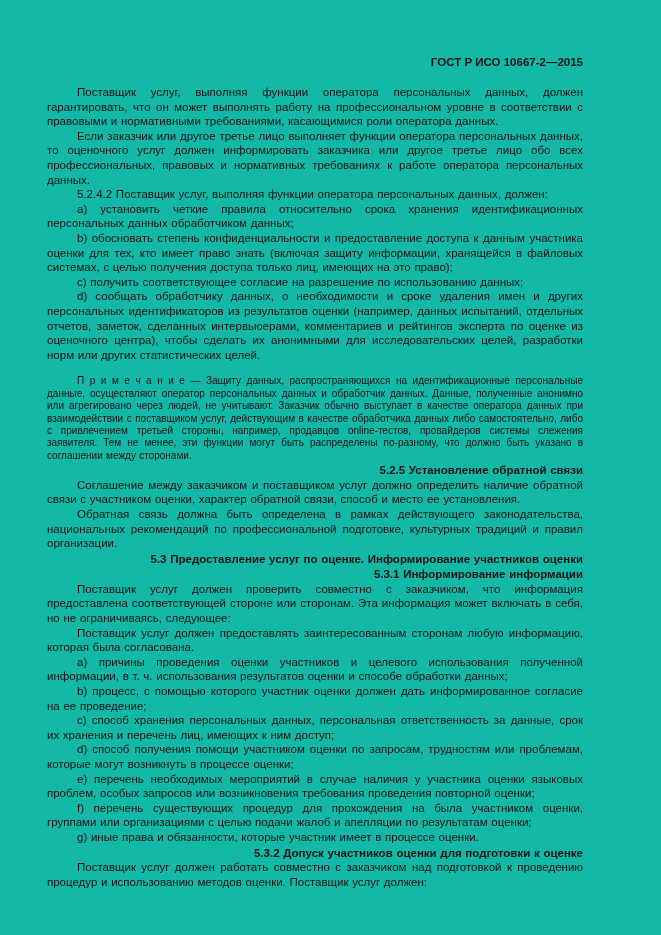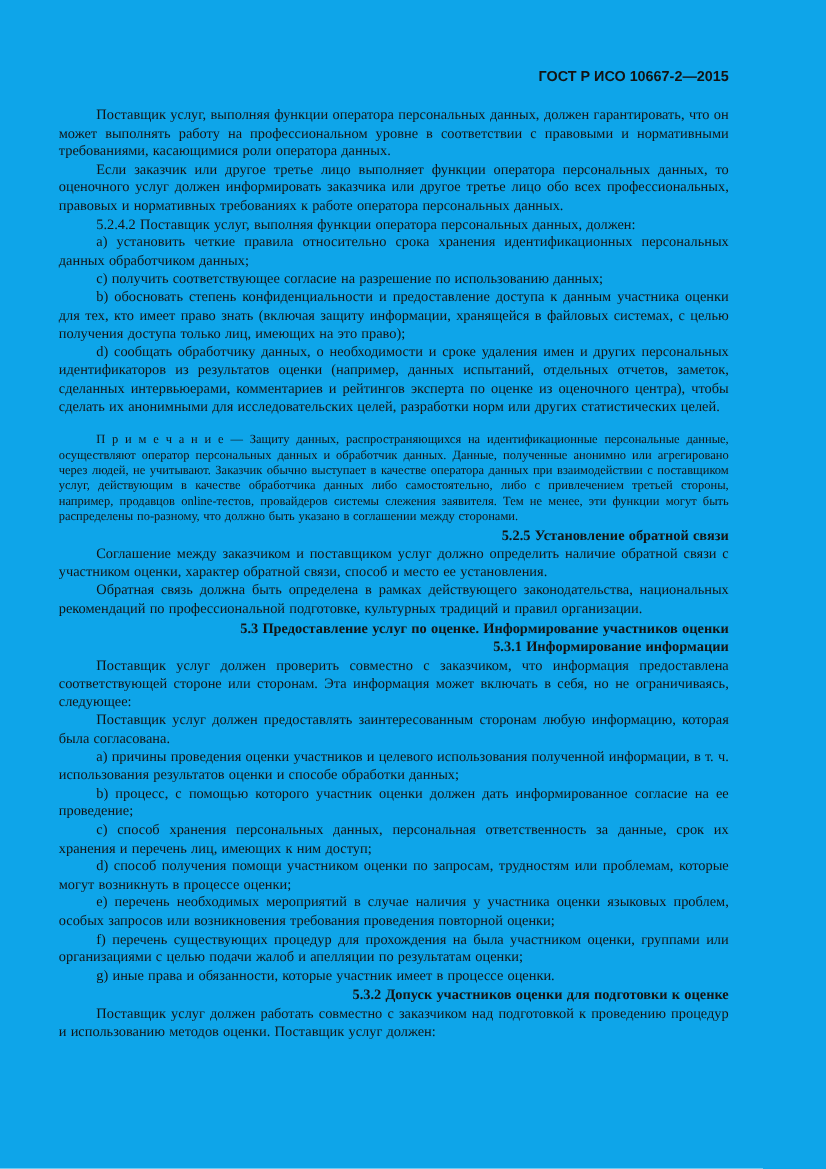--- a/index.html
+++ b/index.html
@@ -5,41 +5,40 @@
   html, body {
     margin: 0;
     padding: 0;
     background: #ffffff;
   }
   .page {
     position: relative;
     width: 661px;
     height: 935px;
     box-sizing: border-box;
-    background: #0ea5e9;
+    background: #14b8a6;
     color: #131313;
     font-family: "Liberation Sans", sans-serif;
     padding: 56px 78px 0 47px;
     overflow: hidden;
   }
   .doc-header {
     text-align: right;
     font-weight: bold;
     font-size: 11.5px;
     line-height: 13px;
     margin-bottom: 16px;
   }
   .doc-content p {
     margin: 0;
     font-size: 11.5px;
     line-height: 14.6px;
     text-align: justify;
     text-indent: 30px;
     word-spacing: 0.5px;
-    font-family: Liberation Serif, serif;
   }
   .doc-content p.heading {
     font-weight: bold;
     text-align: right;
     margin-top: 1px;
   }
   .doc-content p.note {
     font-size: 10px;
     line-height: 12.4px;
     margin-top: 13px;
@@ -50,22 +49,22 @@
 <body>
 
 <div class="page">
   <div class="doc-header">ГОСТ Р ИСО 10667-2—2015</div>
 
   <div class="doc-content">
       <p class="body">Поставщик услуг, выполняя функции оператора персональных данных, должен гарантировать, что он может выполнять работу на профессиональном уровне в соответствии с правовыми и нормативными требованиями, касающимися роли оператора данных.</p>
       <p class="body">Если заказчик или другое третье лицо выполняет функции оператора персональных данных, то оценочного услуг должен информировать заказчика или другое третье лицо обо всех профессиональных, правовых и нормативных требованиях к работе оператора персональных данных.</p>
       <p class="body">5.2.4.2 Поставщик услуг, выполняя функции оператора персональных данных, должен:</p>
       <p class="body">а) установить четкие правила относительно срока хранения идентификационных персональных данных обработчиком данных;</p>
+      <p class="body">b) обосновать степень конфиденциальности и предоставление доступа к данным участника оценки для тех, кто имеет право знать (включая защиту информации, хранящейся в файловых системах, с целью получения доступа только лиц, имеющих на это право);</p>
       <p class="body">c) получить соответствующее согласие на разрешение по использованию данных;</p>
-      <p class="body">b) обосновать степень конфиденциальности и предоставление доступа к данным участника оценки для тех, кто имеет право знать (включая защиту информации, хранящейся в файловых системах, с целью получения доступа только лиц, имеющих на это право);</p>
       <p class="body">d) сообщать обработчику данных, о необходимости и сроке удаления имен и других персональных идентификаторов из результатов оценки (например, данных испытаний, отдельных отчетов, заметок, сделанных интервьюерами, комментариев и рейтингов эксперта по оценке из оценочного центра), чтобы сделать их анонимными для исследовательских целей, разработки норм или других статистических целей.</p>
       <p class="note">П р и м е ч а н и е — Защиту данных, распространяющихся на идентификационные персональные данные, осуществляют оператор персональных данных и обработчик данных. Данные, полученные анонимно или агрегировано через людей, не учитывают. Заказчик обычно выступает в качестве оператора данных при взаимодействии с поставщиком услуг, действующим в качестве обработчика данных либо самостоятельно, либо с привлечением третьей стороны, например, продавцов online-тестов, провайдеров системы слежения заявителя. Тем не менее, эти функции могут быть распределены по-разному, что должно быть указано в соглашении между сторонами.</p>
       <p class="heading">5.2.5 Установление обратной связи</p>
       <p class="body">Соглашение между заказчиком и поставщиком услуг должно определить наличие обратной связи с участником оценки, характер обратной связи, способ и место ее установления.</p>
       <p class="body">Обратная связь должна быть определена в рамках действующего законодательства, национальных рекомендаций по профессиональной подготовке, культурных традиций и правил организации.</p>
       <p class="heading">5.3 Предоставление услуг по оценке. Информирование участников оценки</p>
       <p class="heading">5.3.1 Информирование информации</p>
       <p class="body">Поставщик услуг должен проверить совместно с заказчиком, что информация предоставлена соответствующей стороне или сторонам. Эта информация может включать в себя, но не ограничиваясь, следующее:</p>
       <p class="body">Поставщик услуг должен предоставлять заинтересованным сторонам любую информацию, которая была согласована.</p>
       <p class="body">а) причины проведения оценки участников и целевого использования полученной информации, в т. ч. использования результатов оценки и способе обработки данных;</p>

